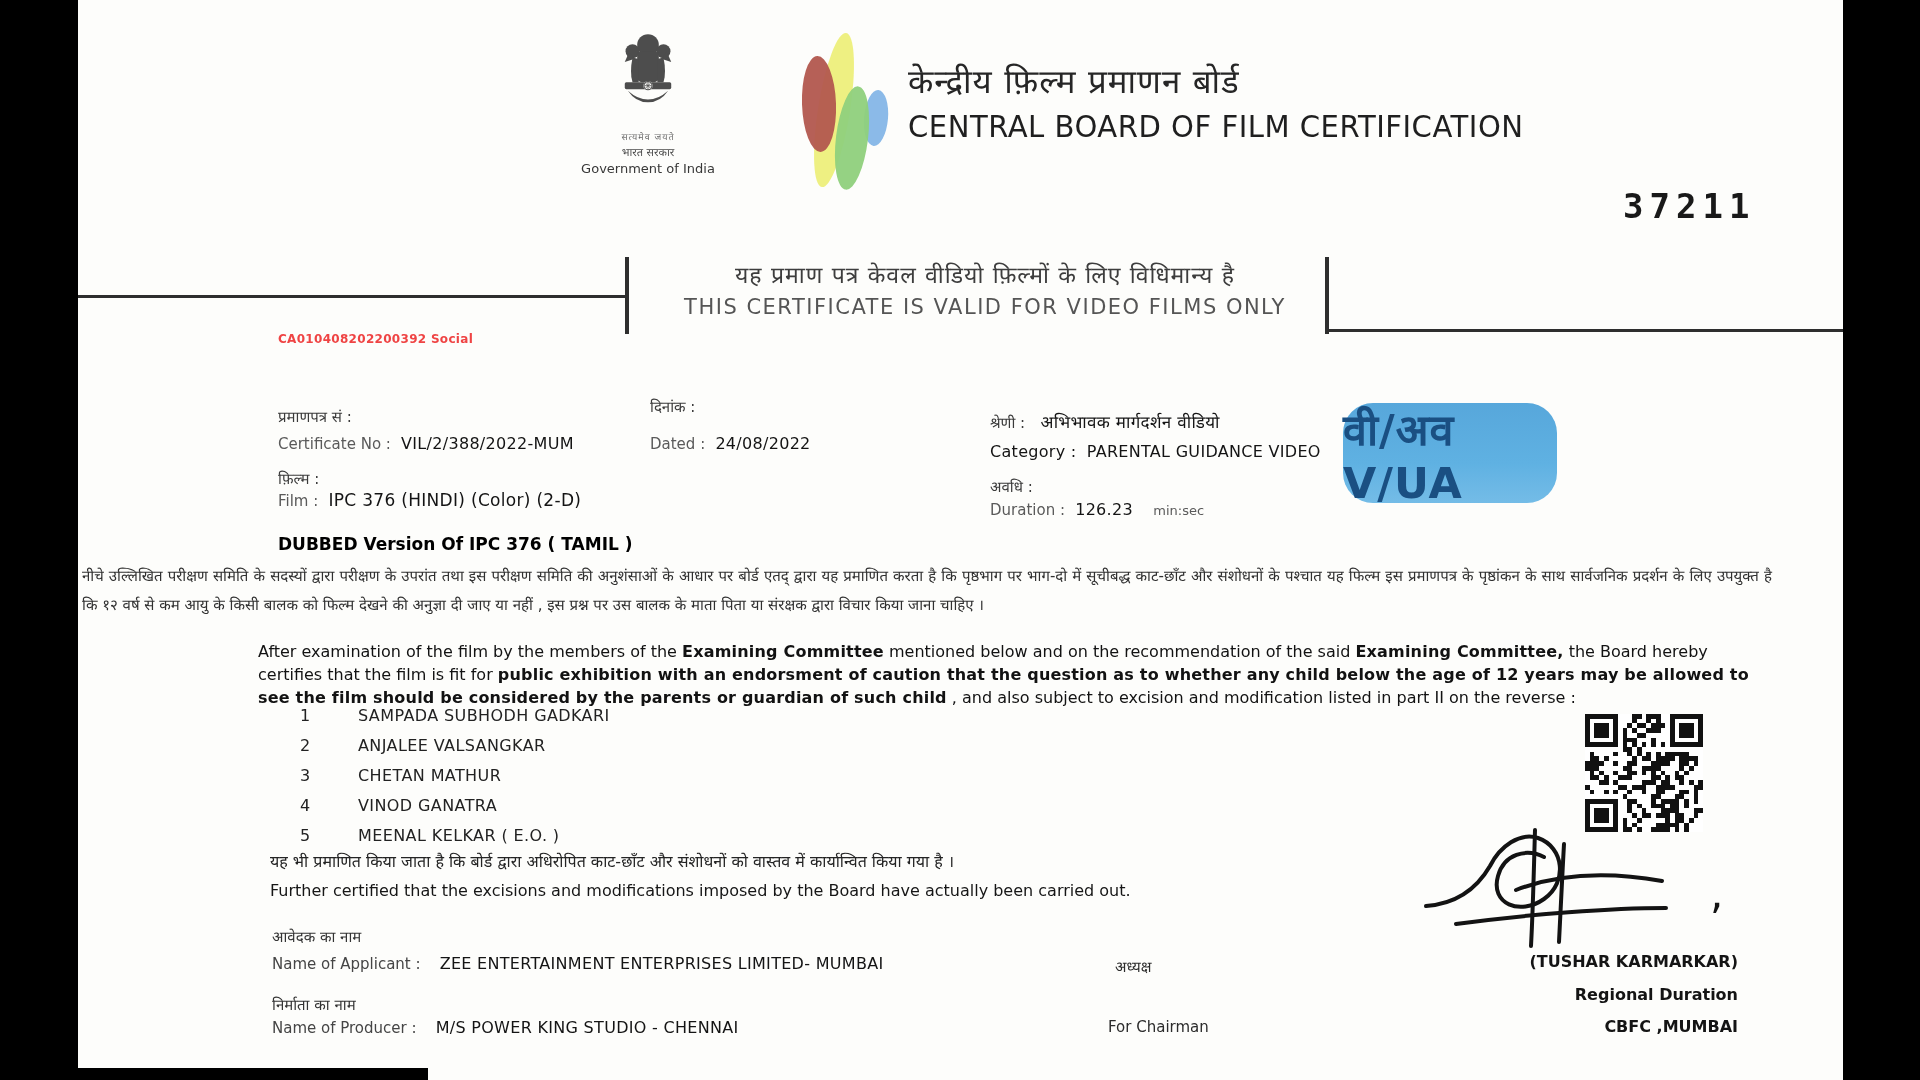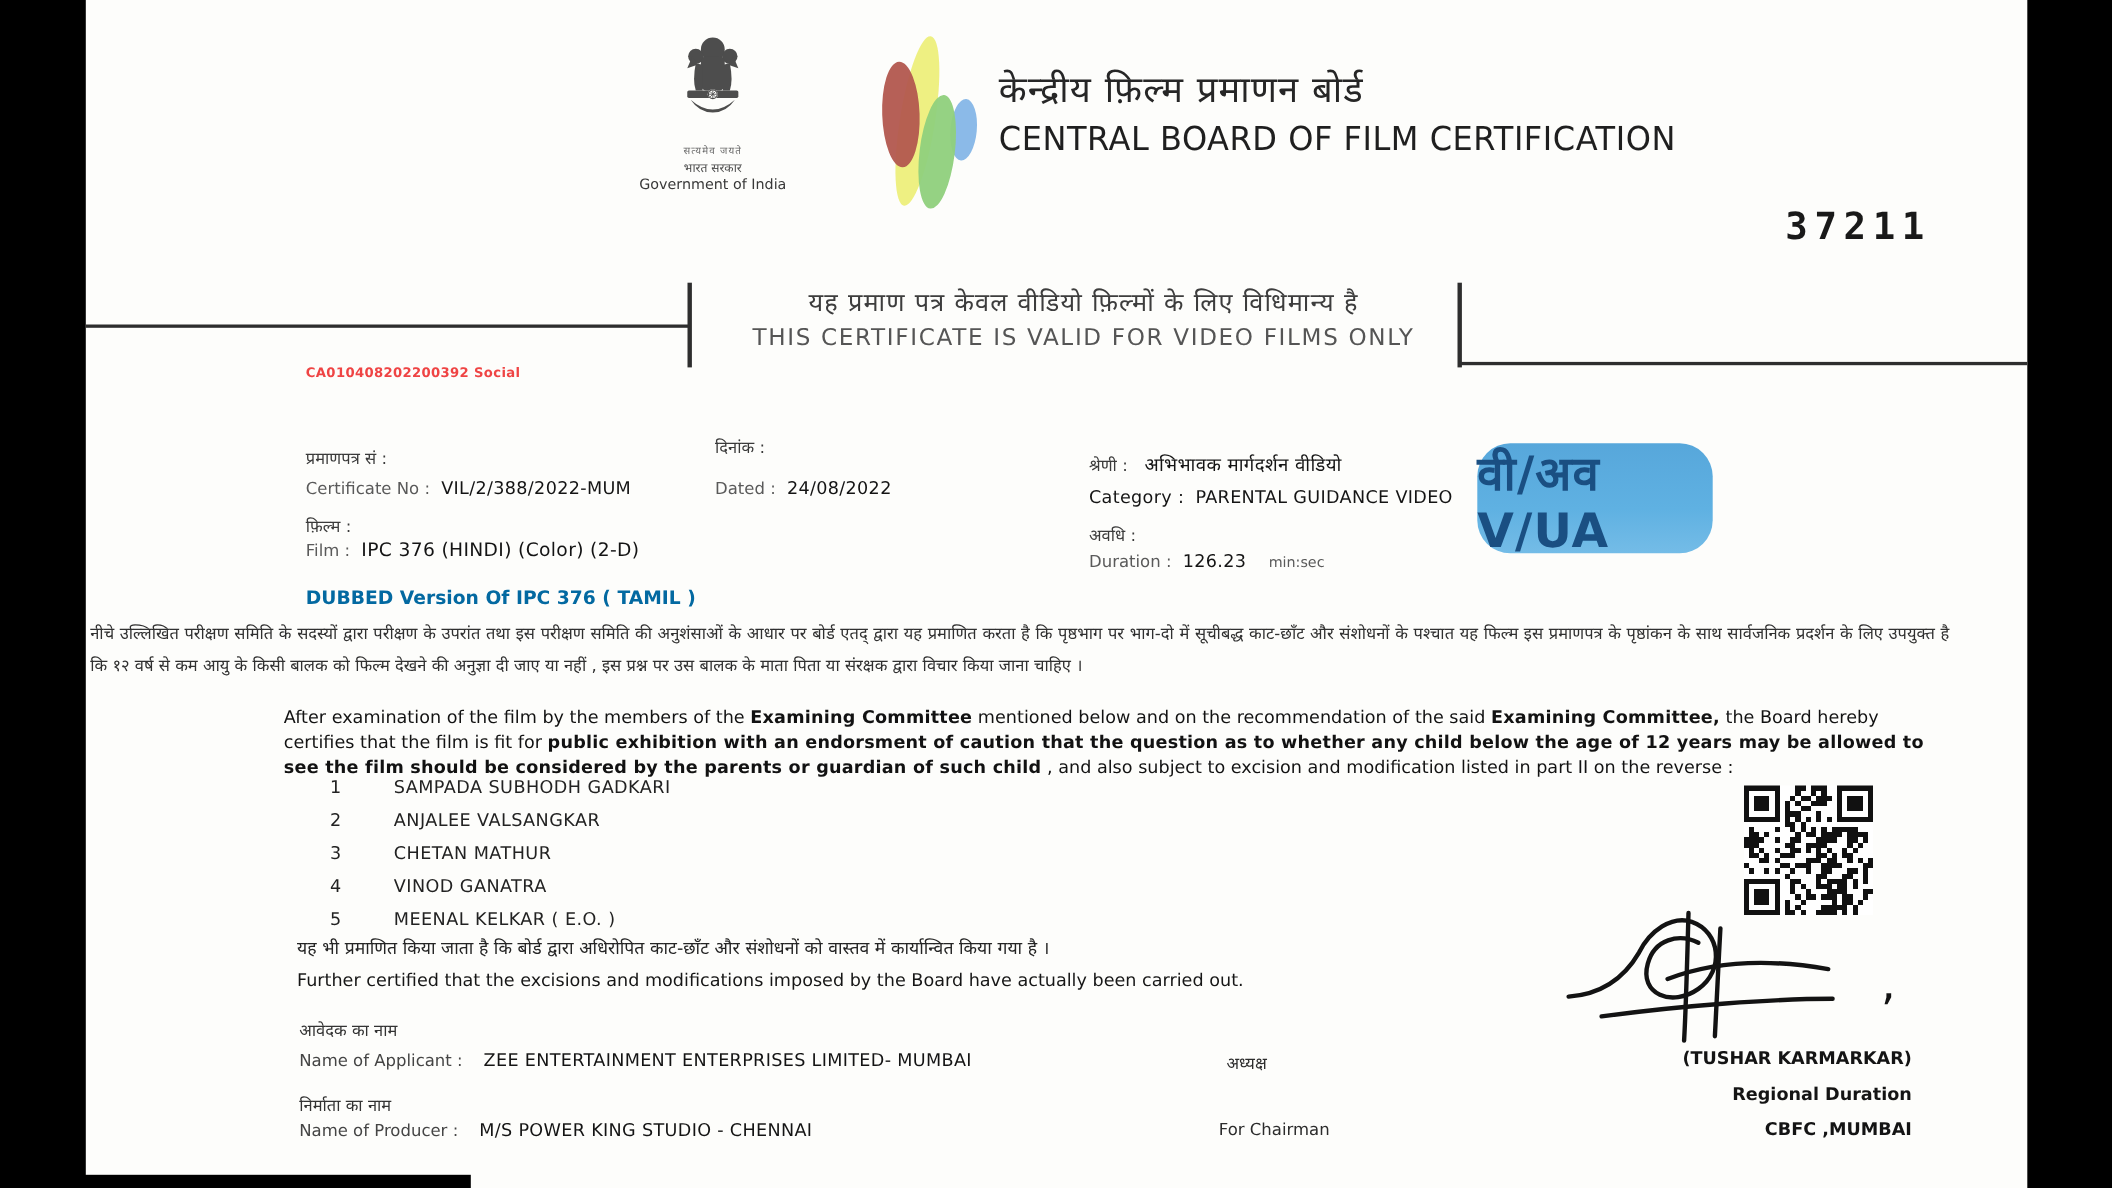--- a/index.html
+++ b/index.html
@@ -32,21 +32,21 @@
 
   
   .lbl-hi{font-size:15px;color:#3a3a3a;}
   .lbl-en{font-size:15px;color:#5a5a5a;}
   .val{font-weight:normal;color:#141414;font-size:16px;letter-spacing:.3px;}
   .row{white-space:nowrap;}
   .badge{left:1265px;top:403px;width:214px;height:100px;border-radius:30px;
     background:linear-gradient(180deg,#57a7db 0%,#5fb1e2 60%,#74bce7 100%);
     display:flex;align-items:center;justify-content:center;}
   .badge span{font-size:43px;font-weight:bold;color:#1a4f82;letter-spacing:1px;}
-  .dubbed{left:200px;top:534px;font-size:17px;font-weight:bold;color:#0369a1;}
+  .dubbed{left:200px;top:534px;font-size:17px;font-weight:bold;color:#000000;}
 
   .para-hi{left:4px;top:562px;width:1690px;font-size:15px;line-height:29px;color:#303030;text-align:justify;}
   .para-en{left:180px;top:640px;width:1506px;font-size:16px;line-height:23px;color:#121212;}
   .para-en b{letter-spacing:.2px;}
 
   .member{font-size:16px;color:#222;letter-spacing:.4px;}
   .member .num{position:absolute;left:222px;}
   .member .nm{position:absolute;left:280px;}
 
   .further-hi{left:192px;top:850px;font-size:16px;color:#242424;}

